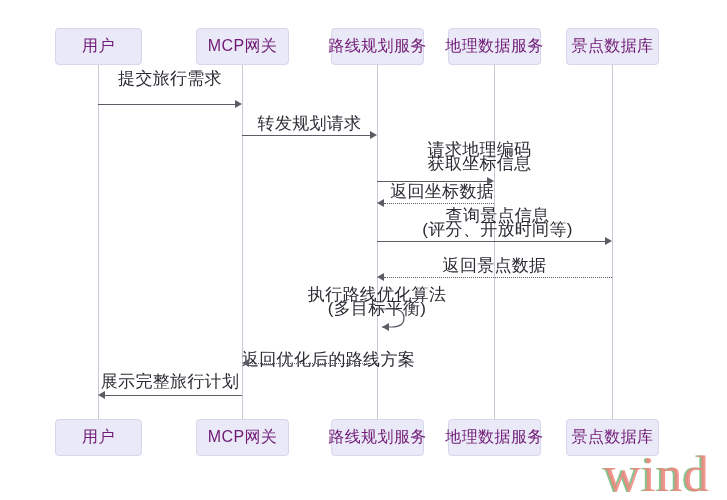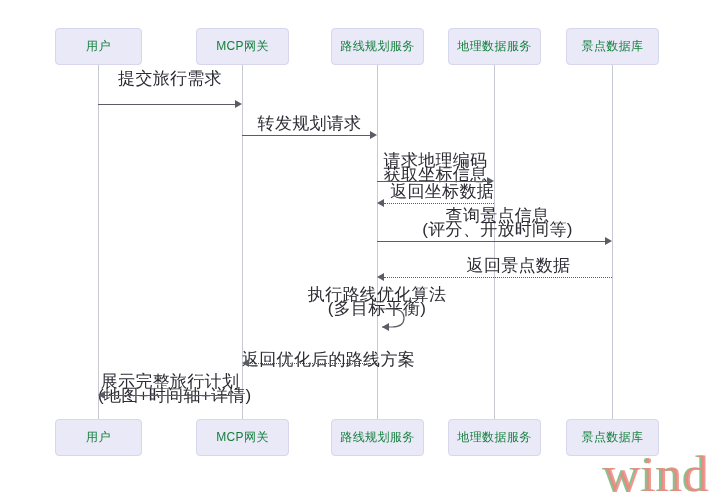--- a/index.html
+++ b/index.html
@@ -19,22 +19,22 @@
   }
   .actor-box {
     position: absolute;
     box-sizing: border-box;
     background: #e9e9f7;
     border: 1px solid #d6d6ec;
     border-radius: 4px;
     display: flex;
     align-items: center;
     justify-content: center;
-    color: #15803d;
-    font-size: 12px;
+    color: #701a75;
+    font-size: 16px;
     letter-spacing: 0.4px;
     white-space: nowrap;
   }
   .lifeline {
     position: absolute;
     width: 1px;
     background: #c9c9d6;
   }
   .msg-line {
     position: absolute;
@@ -126,41 +126,41 @@
   </div>
   <div class="msg-line" style="left:98px; top:104px; width:137px;"></div>
   <div class="arrow-head right" style="left:235px; top:100px;"></div>
 
   <div class="msg-label" style="left:242px; top:117px; width:135px;">
     <div>转发规划请求</div>
   </div>
   <div class="msg-line" style="left:242px; top:135px; width:128px;"></div>
   <div class="arrow-head right" style="left:370px; top:131px;"></div>
 
-  <div class="msg-label" style="left:377px; top:154px; width:117px;">
+  <div class="msg-label" style="left:377px; top:143px; width:117px;padding-left:44px;">
     <div>请求地理编码</div>
     <div>获取坐标信息</div>
   </div>
   <div class="msg-line" style="left:377px; top:181px; width:110px;"></div>
   <div class="arrow-head right" style="left:487px; top:177px;"></div>
 
   <div class="msg-label" style="left:377px; top:185px; width:117px;text-align:right;">
     <div>返回坐标数据</div>
   </div>
   <div class="msg-line dashed" style="left:384px; top:203px; width:110px;"></div>
   <div class="arrow-head left" style="left:377px; top:199px;"></div>
 
   <div class="msg-label" style="left:364px; top:209px; width:235px;margin-left:16px;">
     <div>查询景点信息</div>
     <div>(评分、开放时间等)</div>
   </div>
   <div class="msg-line" style="left:377px; top:241px; width:228px;"></div>
   <div class="arrow-head right" style="left:605px; top:237px;"></div>
 
-  <div class="msg-label" style="left:377px; top:259px; width:235px;padding-left:24px;">
+  <div class="msg-label" style="left:377px; top:259px; width:235px;">
     <div>返回景点数据</div>
   </div>
   <div class="msg-line dashed" style="left:384px; top:277px; width:228px;"></div>
   <div class="arrow-head left" style="left:377px; top:273px;"></div>
 
   <div class="msg-label" style="left:282px; top:288px; width:190px;">
     <div>执行路线优化算法</div>
     <div>(多目标平衡)</div>
   </div>
   <svg class="self-loop" style="left:370px; top:305px;" width="44" height="30" viewBox="0 0 44 30">
@@ -169,21 +169,20 @@
   </svg>
 
   <div class="msg-label" style="left:242px; top:345px; width:135px;margin-top:8px;">
     <div>返回优化后的路线方案</div>
   </div>
   <div class="msg-line dashed" style="left:249px; top:363px; width:128px;"></div>
   <div class="arrow-head left" style="left:242px; top:359px;"></div>
 
   <div class="msg-label" style="left:98px; top:375px; width:144px;">
     <div>展示完整旅行计划</div>
-    <div>(地图+时间轴+详情)</div>
   </div>
   <div class="msg-line" style="left:105px; top:395px; width:137px;"></div>
   <div class="arrow-head left" style="left:98px; top:391px;"></div>
 
   <div class="actor-box" style="left:55px; top:419px; width:87px; height:37px;">
     <span>用户</span>
   </div>
   <div class="actor-box" style="left:196px; top:419px; width:93px; height:37px;">
     <span>MCP网关</span>
   </div>

